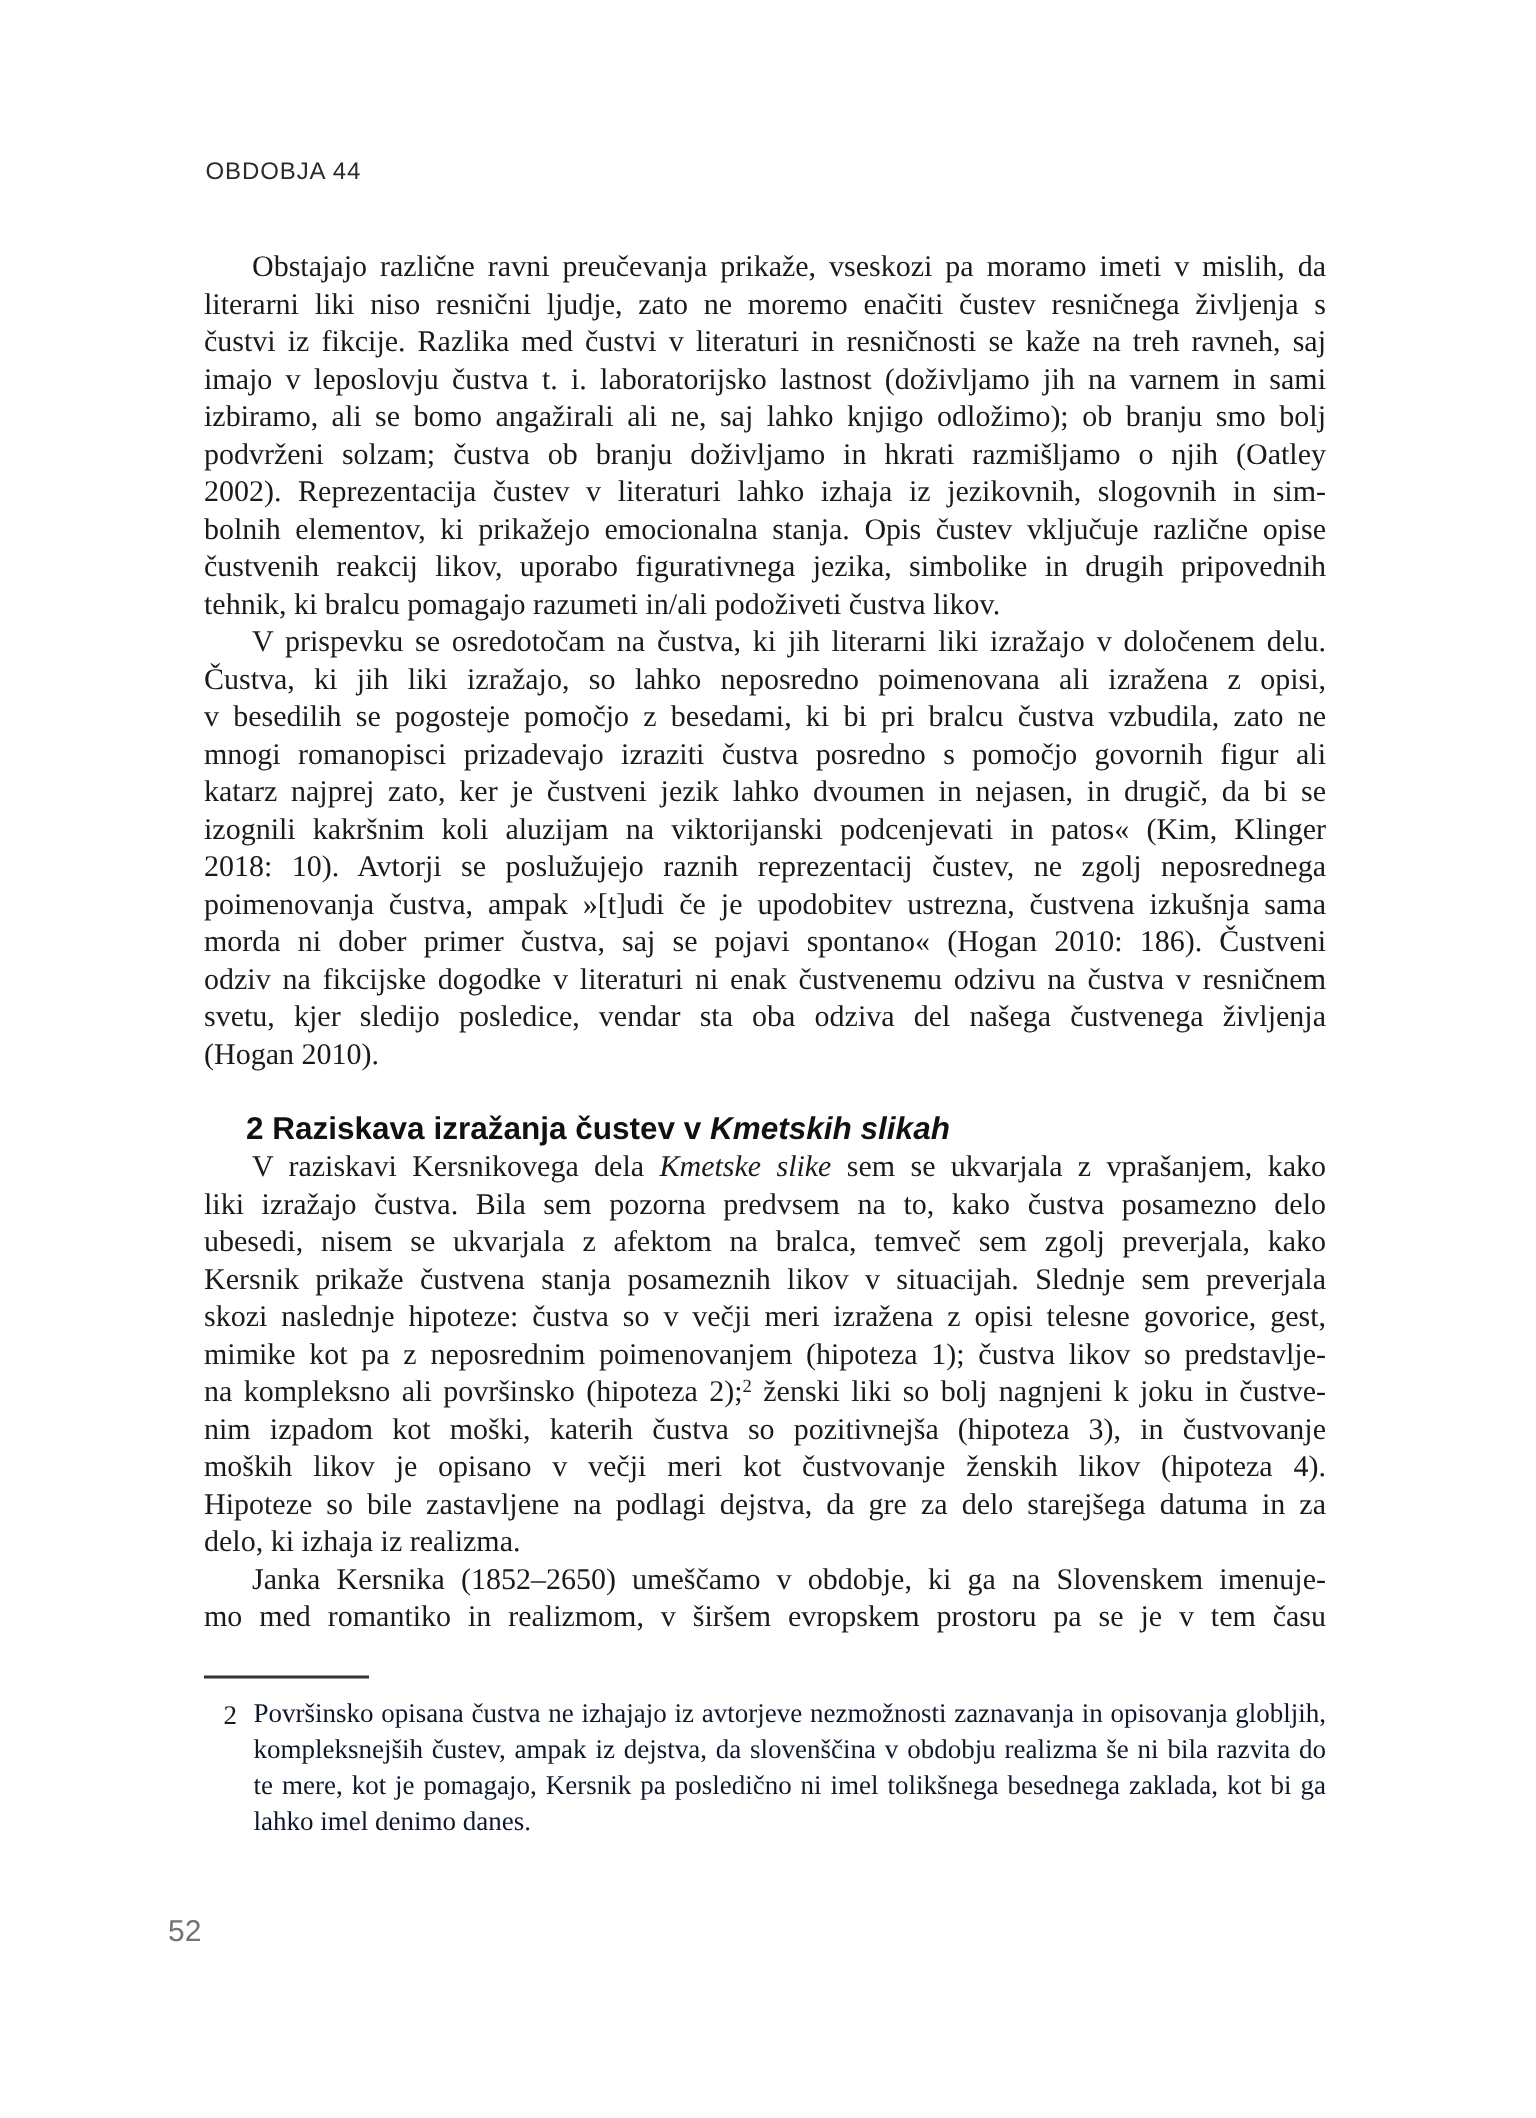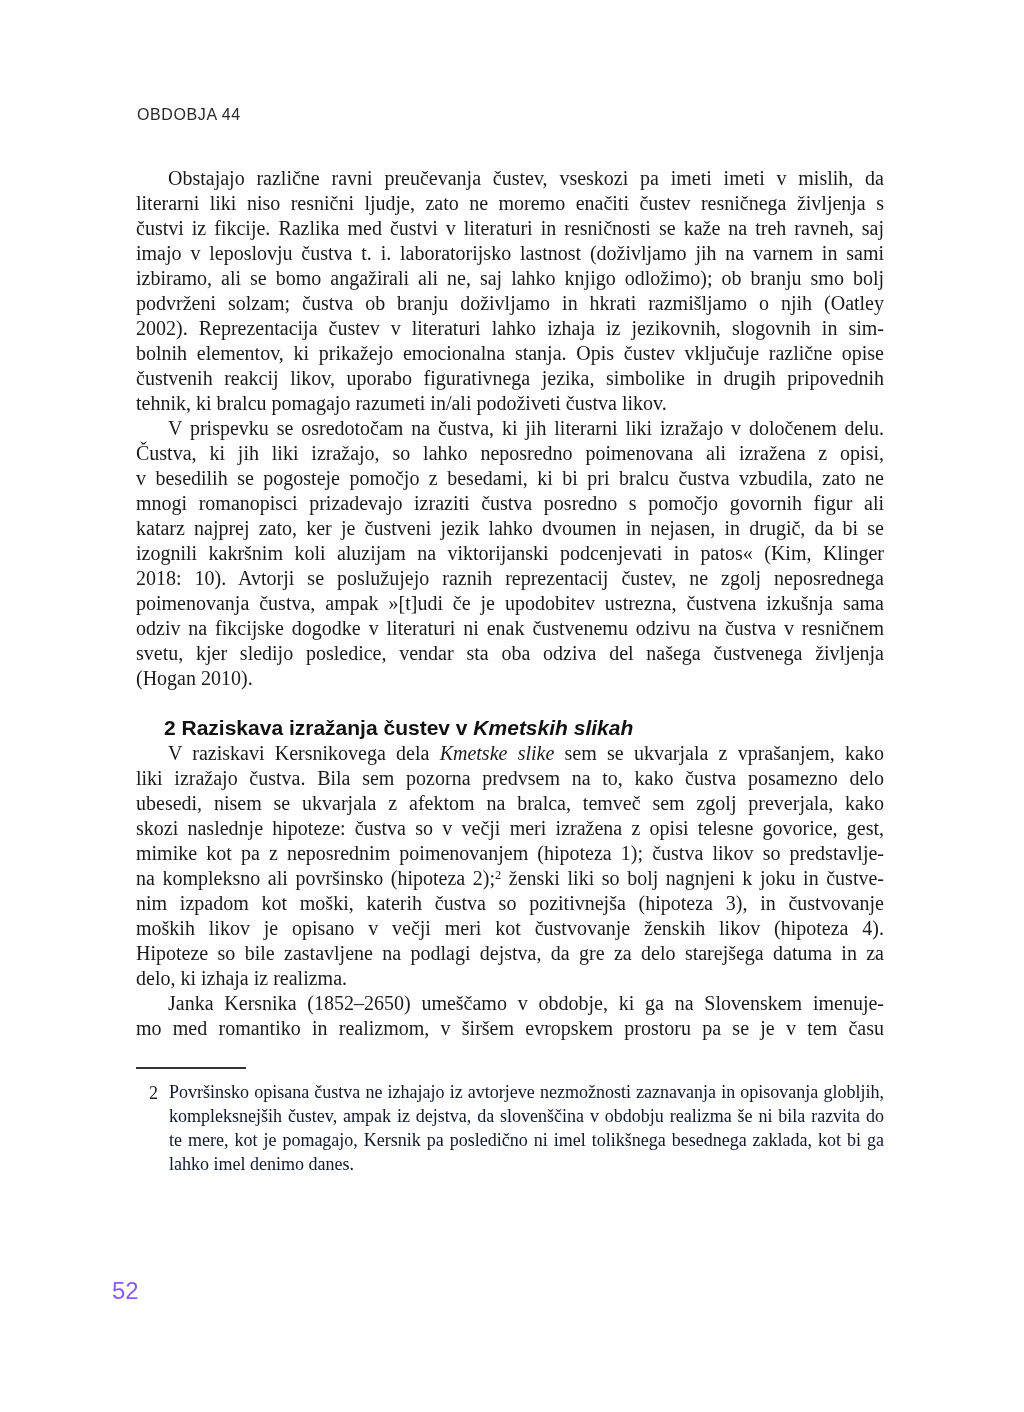--- a/index.html
+++ b/index.html
@@ -76,74 +76,76 @@
     text-align: justify;
     text-align-last: justify;
     color: #0f172a;
   }
   .footnote-line.flush { text-align-last: left; }
   .page-number {
     position: absolute;
     left: 112px;
     top: 1277px;
     font-family: "Liberation Sans", sans-serif;
-    font-size: 24px;
-    color: #8b5cf6;
+    font-size: 20px;
+    color: #737373;
   }
   sup {
     font-size: 0.62em;
     line-height: 0;
     position: relative;
     top: -0.45em;
     vertical-align: baseline;
   }
   em { font-style: italic; }
 </style>
 </head>
 <body>
 
 <div class="page">
   <div class="running-header">OBDOBJA 44</div>
 
   <div class="text-block">
     <div id="paragraphs-before">
         <div class="para">
-          <div class="body-line indent">Obstajajo različne ravni preučevanja čustev, vseskozi pa imeti imeti v mislih, da</div>
+          <div class="body-line indent">Obstajajo različne ravni preučevanja prikaže, vseskozi pa moramo imeti v mislih, da</div>
           <div class="body-line">literarni liki niso resnični ljudje, zato ne moremo enačiti čustev resničnega življenja s</div>
           <div class="body-line">čustvi iz fikcije. Razlika med čustvi v literaturi in resničnosti se kaže na treh ravneh, saj</div>
           <div class="body-line">imajo v leposlovju čustva t. i. laboratorijsko lastnost (doživljamo jih na varnem in sami</div>
           <div class="body-line">izbiramo, ali se bomo angažirali ali ne, saj lahko knjigo odložimo); ob branju smo bolj</div>
           <div class="body-line">podvrženi solzam; čustva ob branju doživljamo in hkrati razmišljamo o njih (Oatley</div>
           <div class="body-line">2002). Reprezentacija čustev v literaturi lahko izhaja iz jezikovnih, slogovnih in sim-</div>
           <div class="body-line">bolnih elementov, ki prikažejo emocionalna stanja. Opis čustev vključuje različne opise</div>
           <div class="body-line">čustvenih reakcij likov, uporabo figurativnega jezika, simbolike in drugih pripovednih</div>
           <div class="body-line flush">tehnik, ki bralcu pomagajo razumeti in/ali podoživeti čustva likov.</div>
         </div>
         <div class="para">
           <div class="body-line indent">V prispevku se osredotočam na čustva, ki jih literarni liki izražajo v določenem delu.</div>
           <div class="body-line">Čustva, ki jih liki izražajo, so lahko neposredno poimenovana ali izražena z opisi,</div>
           <div class="body-line">v besedilih se pogosteje pomočjo z besedami, ki bi pri bralcu čustva vzbudila, zato ne</div>
           <div class="body-line">mnogi romanopisci prizadevajo izraziti čustva posredno s pomočjo govornih figur ali</div>
           <div class="body-line">katarz najprej zato, ker je čustveni jezik lahko dvoumen in nejasen, in drugič, da bi se</div>
           <div class="body-line">izognili kakršnim koli aluzijam na viktorijanski podcenjevati in patos« (Kim, Klinger</div>
           <div class="body-line">2018: 10). Avtorji se poslužujejo raznih reprezentacij čustev, ne zgolj neposrednega</div>
           <div class="body-line">poimenovanja čustva, ampak »[t]udi če je upodobitev ustrezna, čustvena izkušnja sama</div>
+          <div class="body-line">morda ni dober primer čustva, saj se pojavi spontano« (Hogan 2010: 186). Čustveni</div>
           <div class="body-line">odziv na fikcijske dogodke v literaturi ni enak čustvenemu odzivu na čustva v resničnem</div>
           <div class="body-line">svetu, kjer sledijo posledice, vendar sta oba odziva del našega čustvenega življenja</div>
           <div class="body-line flush">(Hogan 2010).</div>
         </div>
       </div>
 
     <h2 class="section-heading">2 Raziskava izražanja čustev v <em>Kmetskih slikah</em></h2>
 
     <div id="paragraphs-after">
         <div class="para">
           <div class="body-line indent">V raziskavi Kersnikovega dela <em>Kmetske slike</em> sem se ukvarjala z vprašanjem, kako</div>
           <div class="body-line">liki izražajo čustva. Bila sem pozorna predvsem na to, kako čustva posamezno delo</div>
           <div class="body-line">ubesedi, nisem se ukvarjala z afektom na bralca, temveč sem zgolj preverjala, kako</div>
+          <div class="body-line">Kersnik prikaže čustvena stanja posameznih likov v situacijah. Slednje sem preverjala</div>
           <div class="body-line">skozi naslednje hipoteze: čustva so v večji meri izražena z opisi telesne govorice, gest,</div>
           <div class="body-line">mimike kot pa z neposrednim poimenovanjem (hipoteza 1); čustva likov so predstavlje-</div>
           <div class="body-line">na kompleksno ali površinsko (hipoteza 2);<sup>2</sup> ženski liki so bolj nagnjeni k joku in čustve-</div>
           <div class="body-line">nim izpadom kot moški, katerih čustva so pozitivnejša (hipoteza 3), in čustvovanje</div>
           <div class="body-line">moških likov je opisano v večji meri kot čustvovanje ženskih likov (hipoteza 4).</div>
           <div class="body-line">Hipoteze so bile zastavljene na podlagi dejstva, da gre za delo starejšega datuma in za</div>
           <div class="body-line flush">delo, ki izhaja iz realizma.</div>
         </div>
         <div class="para">
           <div class="body-line indent">Janka Kersnika (1852–2650) umeščamo v obdobje, ki ga na Slovenskem imenuje-</div>

